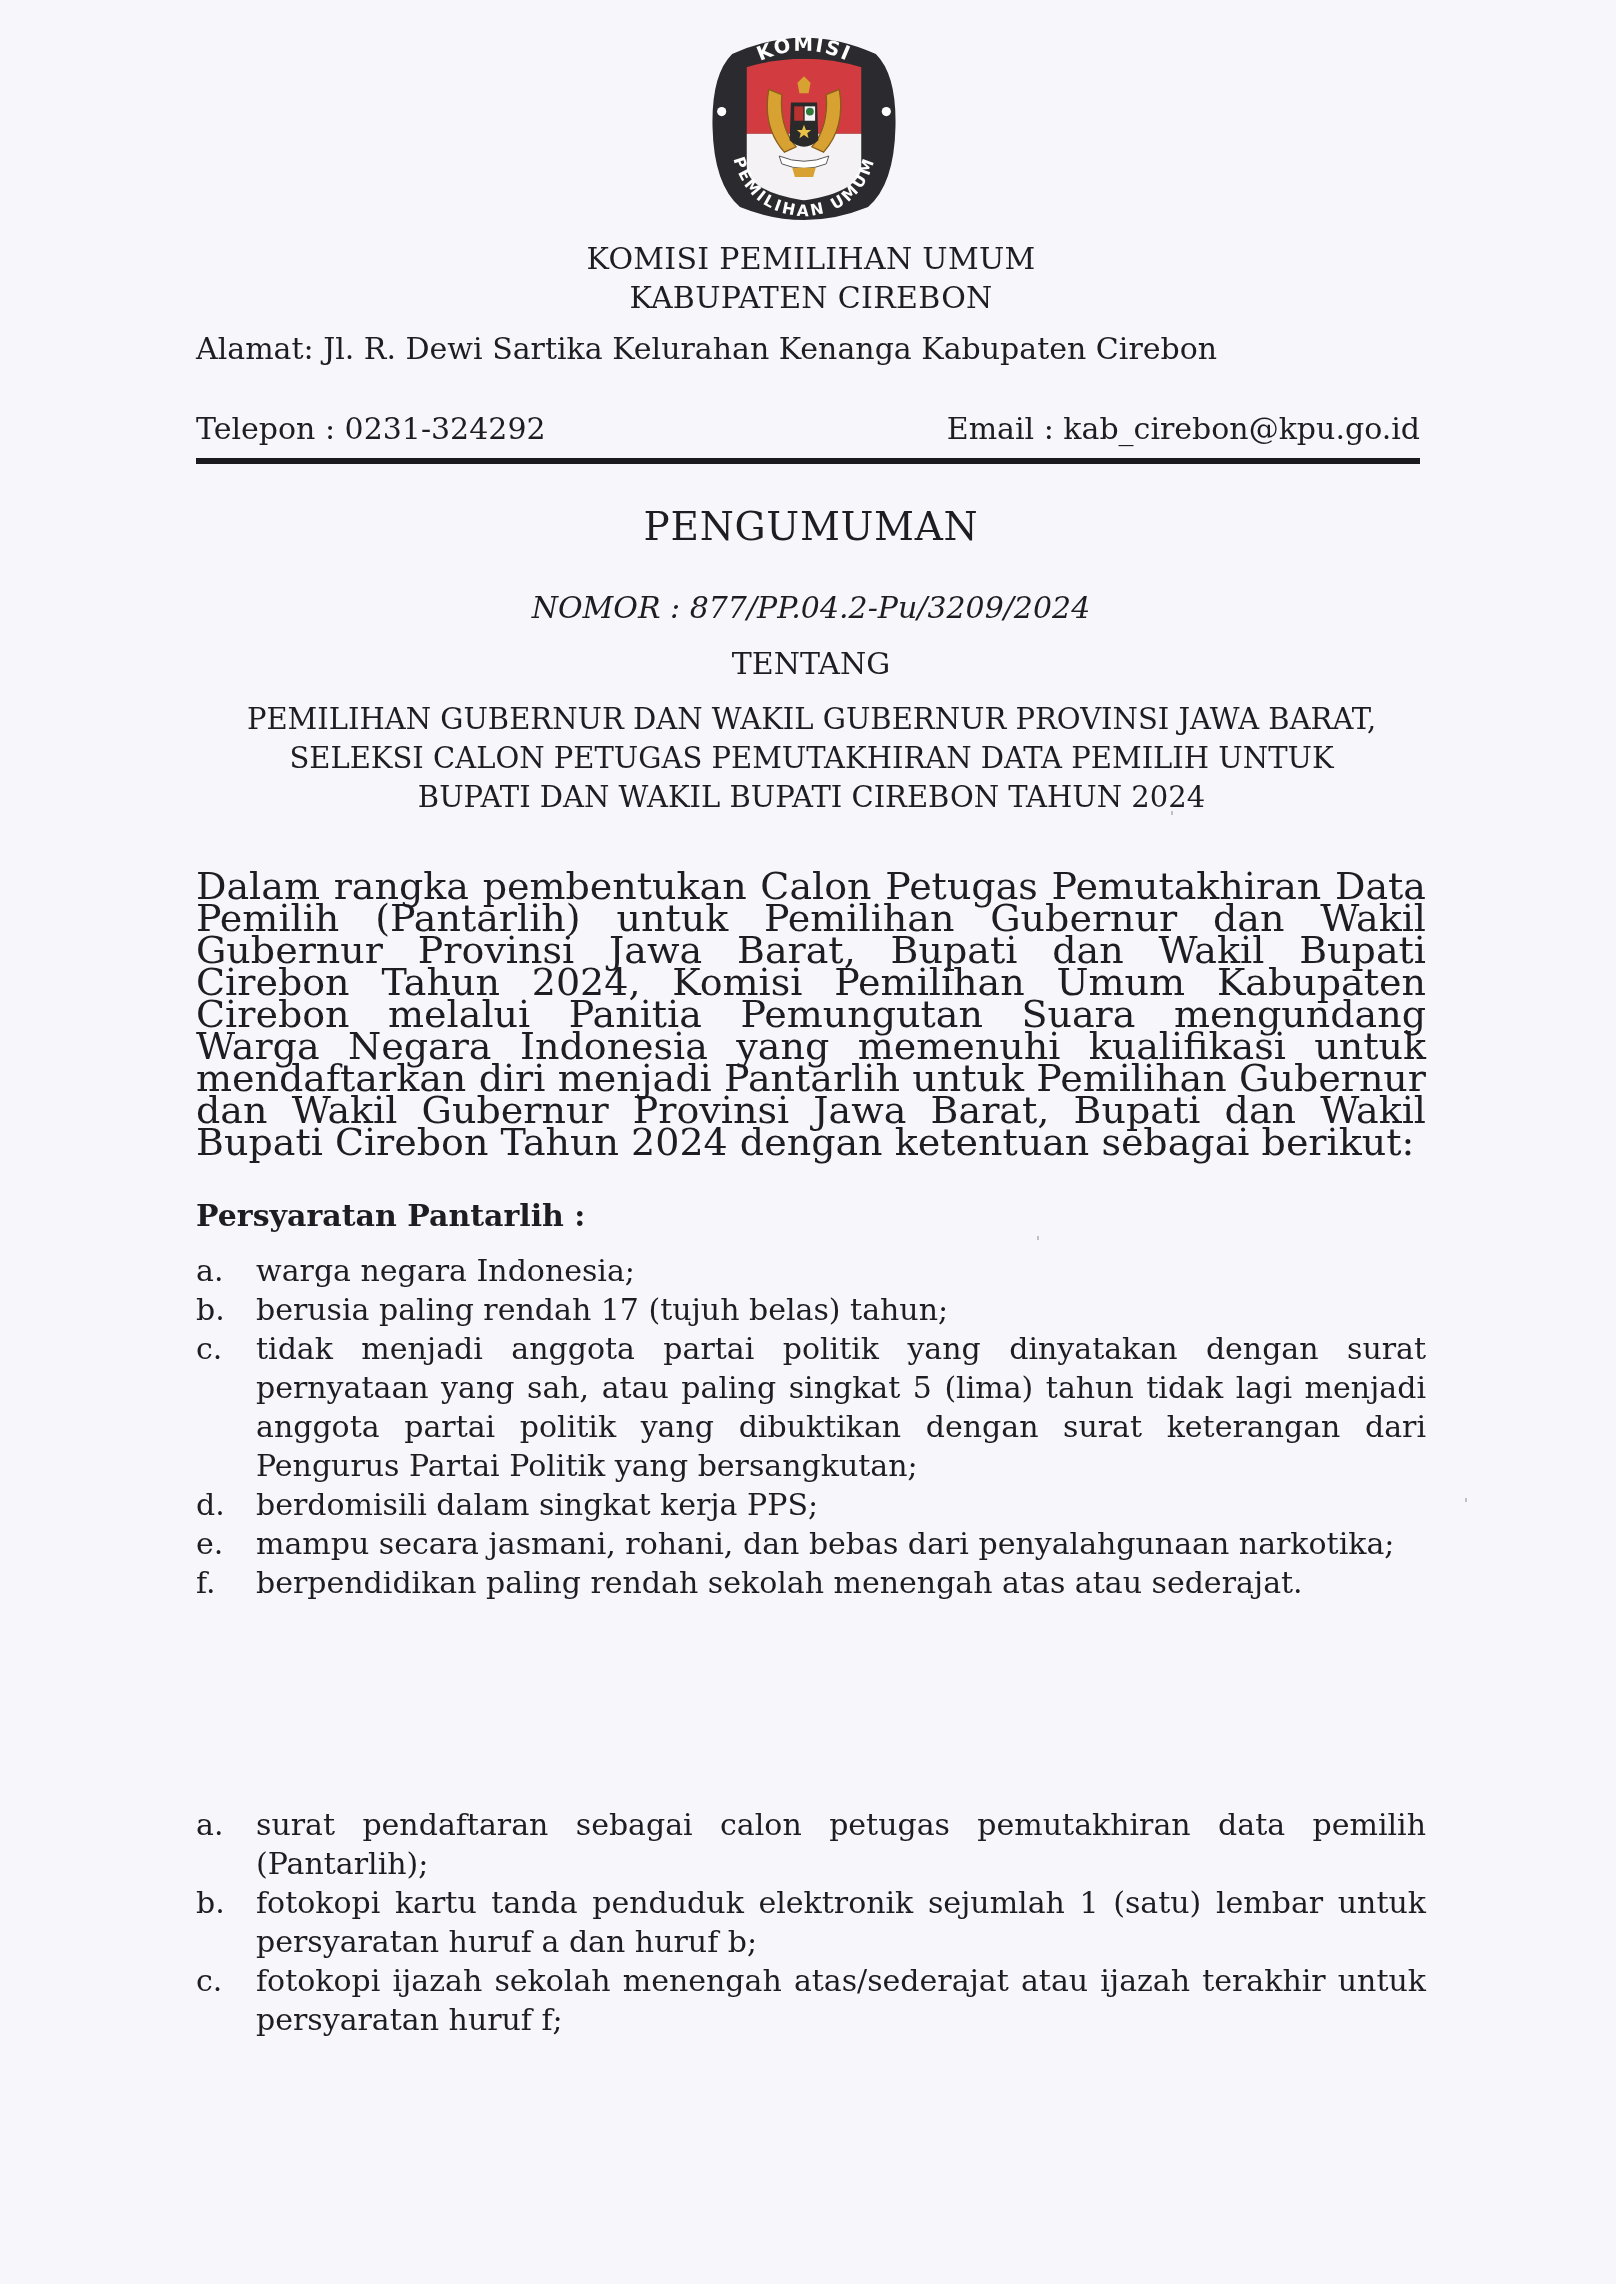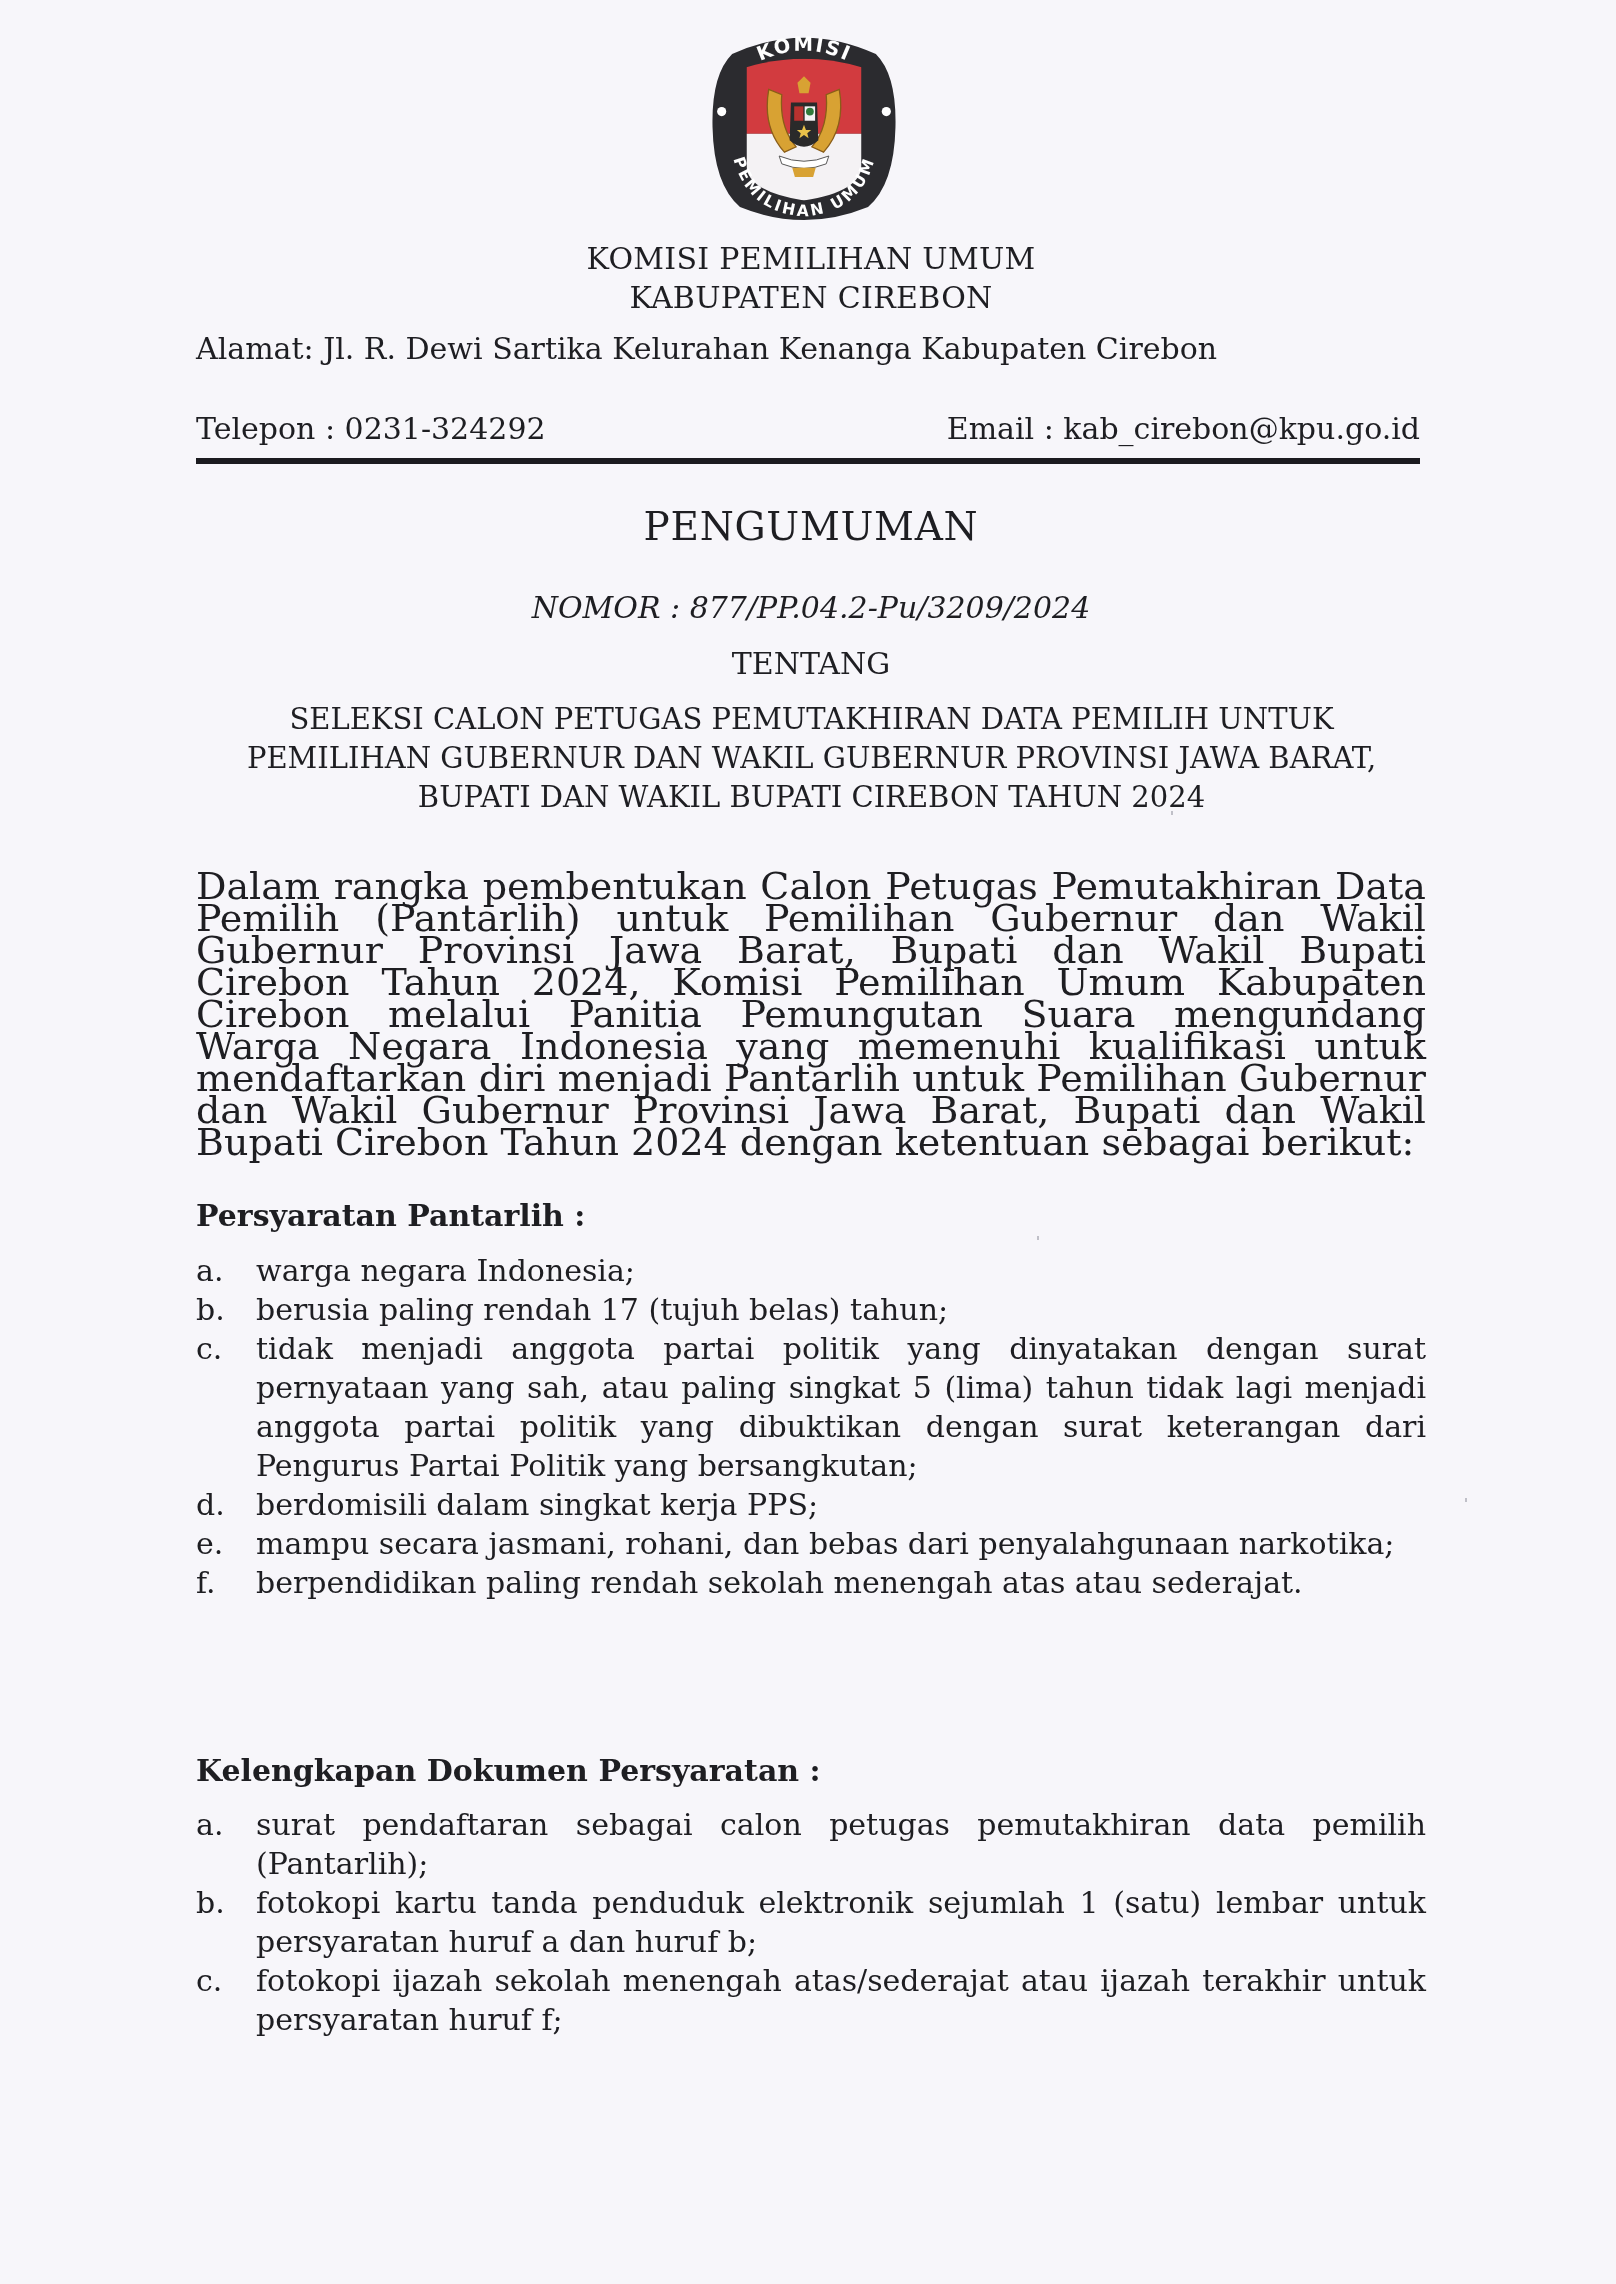--- a/index.html
+++ b/index.html
@@ -183,22 +183,22 @@
     <span>Email : kab_cirebon@kpu.go.id</span>
   </div>
 
   <div class="rule"></div>
 
   <div class="title">PENGUMUMAN</div>
   <div class="nomor">NOMOR : 877/PP.04.2-Pu/3209/2024</div>
   <div class="tentang">TENTANG</div>
 
   <div class="subject">
+    <div>PEMILIHAN GUBERNUR DAN WAKIL GUBERNUR PROVINSI JAWA BARAT,</div>
     <div>SELEKSI CALON PETUGAS PEMUTAKHIRAN DATA PEMILIH UNTUK</div>
-    <div>PEMILIHAN GUBERNUR DAN WAKIL GUBERNUR PROVINSI JAWA BARAT,</div>
     <div>BUPATI DAN WAKIL BUPATI CIREBON TAHUN 2024</div>
   </div>
 
   <p class="body-text intro" style="margin:0;">Dalam rangka pembentukan Calon Petugas Pemutakhiran Data Pemilih (Pantarlih) untuk Pemilihan Gubernur dan Wakil Gubernur Provinsi Jawa Barat, Bupati dan Wakil Bupati Cirebon Tahun 2024, Komisi Pemilihan Umum Kabupaten Cirebon melalui Panitia Pemungutan Suara mengundang Warga Negara Indonesia yang memenuhi kualifikasi untuk mendaftarkan diri menjadi Pantarlih untuk Pemilihan Gubernur dan Wakil Gubernur Provinsi Jawa Barat, Bupati dan Wakil Bupati Cirebon Tahun 2024 dengan ketentuan sebagai berikut:</p>
 
   <div class="section-heading" style="top:1198px;">Persyaratan Pantarlih :</div>
 
   <ul class="list" style="top:1251px;">
     <li>
       <span class="marker">a.</span>
@@ -219,21 +219,20 @@
     <li>
       <span class="marker">e.</span>
       <span class="item-text">mampu secara jasmani, rohani, dan bebas dari penyalahgunaan narkotika;</span>
     </li>
     <li>
       <span class="marker">f.</span>
       <span class="item-text">berpendidikan paling rendah sekolah menengah atas atau sederajat.</span>
     </li>
   </ul>
 
-  <div class="section-heading" style="top:1753px;">Kelengkapan Dokumen Persyaratan :</div>
 
   <ul class="list" style="top:1805px;">
     <li>
       <span class="marker">a.</span>
       <span class="item-text">surat pendaftaran sebagai calon petugas pemutakhiran data pemilih (Pantarlih);</span>
     </li>
     <li>
       <span class="marker">b.</span>
       <span class="item-text">fotokopi kartu tanda penduduk elektronik sejumlah 1 (satu) lembar untuk persyaratan huruf a dan huruf b;</span>
     </li>

